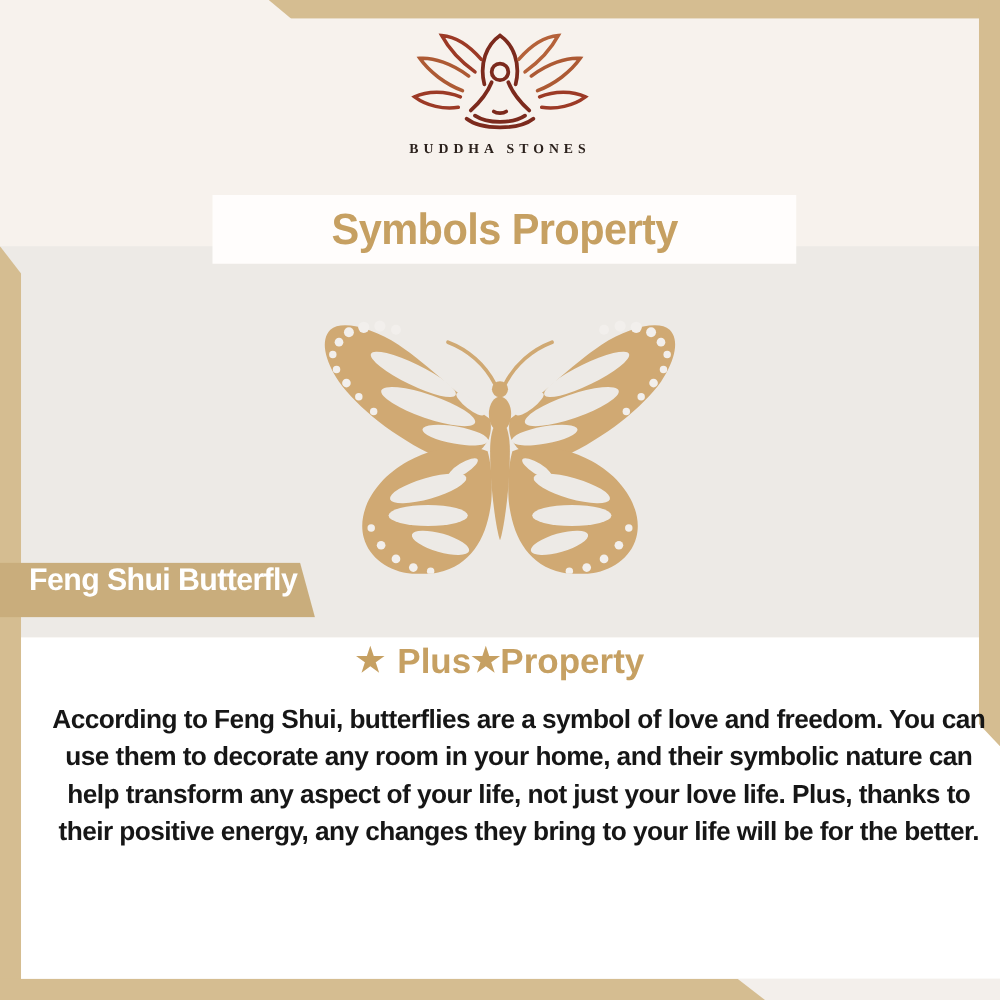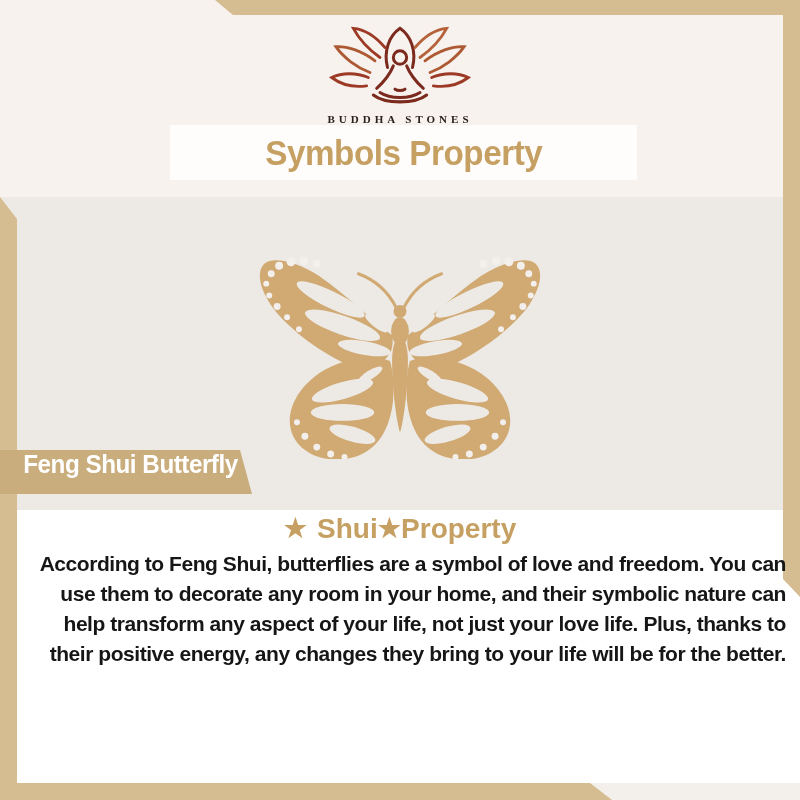--- a/index.html
+++ b/index.html
@@ -23,21 +23,21 @@
   .strip-bottom{left:0;top:783px;width:612px;height:17px;
     clip-path:polygon(0 0,calc(100% - 22px) 0,100% 100%,0 100%);}
   
   .logo-svg{position:absolute;left:325px;top:24px;width:150px;height:92px;}
   .brand-name{
     position:absolute;left:0;top:113px;width:800px;text-align:center;
     font-family:"Liberation Serif", serif;font-size:11px;font-weight:600;
     letter-spacing:4px;color:var(--brand_text);
   }
   .title-strip{
-    position:absolute;left:170px;top:125px;width:467px;height:55px;
+    position:absolute;left:170px;top:156px;width:467px;height:55px;
     background:var(--title_strip_bg);display:flex;align-items:center;justify-content:center;
   }
   .page-title{
     margin:0;font-size:35px;font-weight:700;color:var(--gold_text);
     transform:scaleX(.95);letter-spacing:-.5px;white-space:nowrap;
   }
   
   .butterfly-svg{position:absolute;left:230px;top:246px;width:340px;height:213px;}
   .bfly-gold{fill:var(--butterfly_gold);}
   .bfly-cell{fill:var(--section_bg);}
@@ -55,23 +55,23 @@
   }
   
   .tagline{
     position:absolute;left:0;top:511px;width:800px;text-align:center;
     color:var(--gold_text);font-weight:700;font-size:28px;line-height:36px;
   }
   .tag-star{font-size:26px;position:relative;top:-1px;}
   .tag-star-first{margin-right:10px;}
   
   .description{
-    position:absolute;left:20px;top:549px;width:766px;margin:0;
+    position:absolute;left:20px;top:549px;width:766px;margin:12px;
     color:var(--body_text);font-size:21px;line-height:30px;font-weight:700;
-    letter-spacing:-.45px;text-align:right;
+    letter-spacing:-.45px;text-align:center;
   }
   
   .lotus-line{stroke:var(--logo_maroon);fill:none;stroke-width:3.6;stroke-linecap:round;}
   .lotus-petal-red{stroke:var(--logo_red);fill:none;stroke-width:3.4;stroke-linecap:round;}
   .lotus-petal-rust{stroke:var(--logo_rust);fill:none;stroke-width:3.4;stroke-linecap:round;}
   .lotus-petal-light{stroke:var(--logo_rust_light);fill:none;stroke-width:3.4;stroke-linecap:round;}
 </style>
 </head>
 <body>
 
@@ -149,18 +149,18 @@
     <path class="bfly-gold" d="M170,92 C165,92 162,102 162,116 C162,146 167,180 170,188 C173,180 178,146 178,116 C178,102 175,92 170,92 Z"></path>
     <ellipse class="bfly-gold" cx="170" cy="86" rx="9" ry="14"></ellipse>
     <circle class="bfly-gold" cx="170" cy="66" r="6.5"></circle>
   </svg>
 
   <div class="ribbon">
     <span class="ribbon-label">Feng Shui Butterfly</span>
   </div>
 
   <div class="tagline">
-    <span class="tag-star tag-star-first">★</span><span>Shui</span><span class="tag-star">★</span><span>Property</span>
+    <span class="tag-star tag-star-first">★</span><span>Plus</span><span class="tag-star">★</span><span>Property</span>
   </div>
 
   <p class="description">According to Feng Shui, butterflies are a symbol of love and freedom. You can use them to decorate any room in your home, and their symbolic nature can help transform any aspect of your life, not just your love life. Plus, thanks to their positive energy, any changes they bring to your life will be for the better.</p>
 
 </div>
 
 </body></html>

